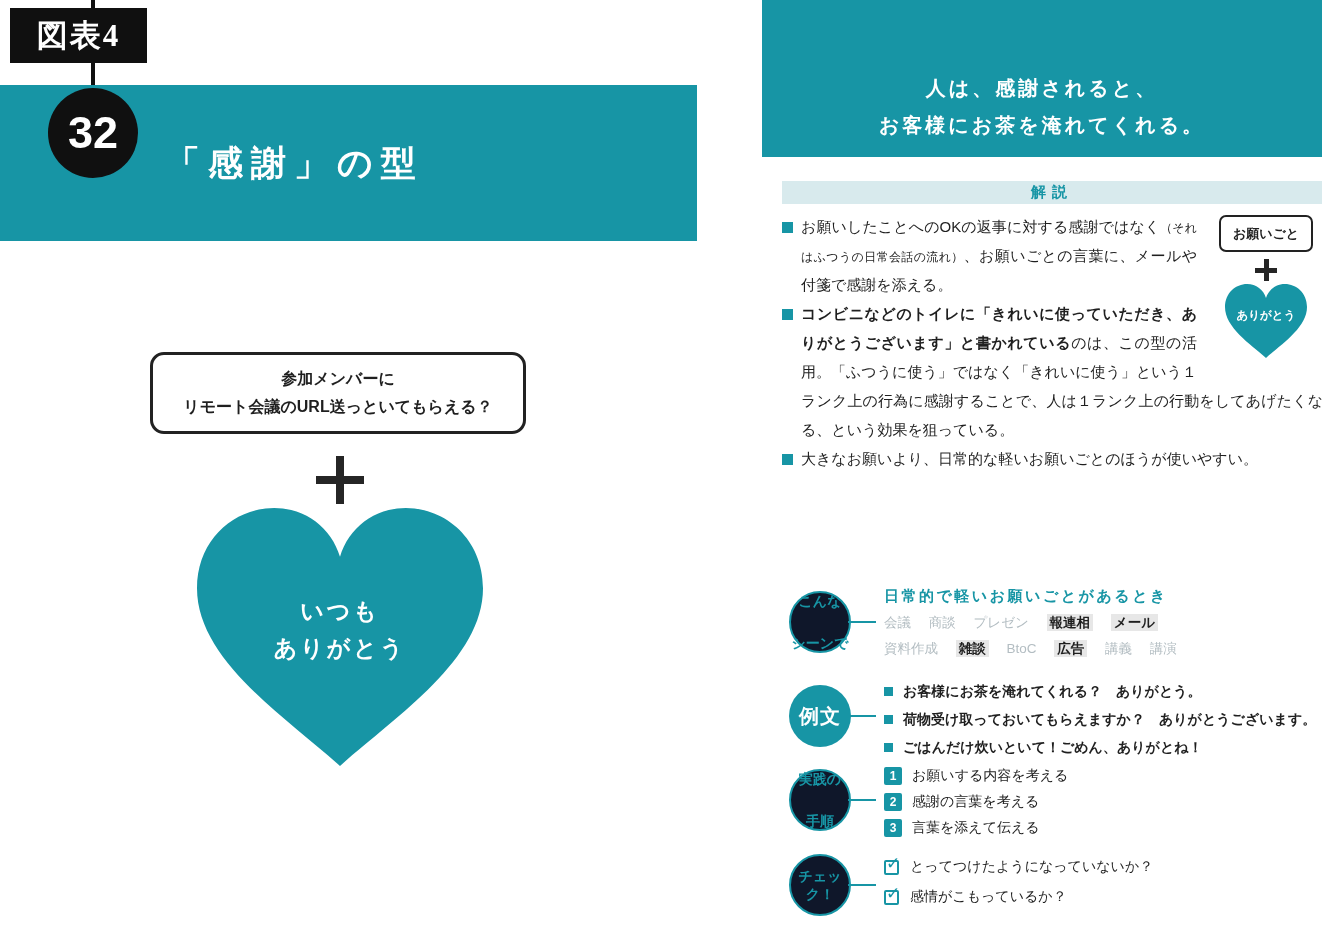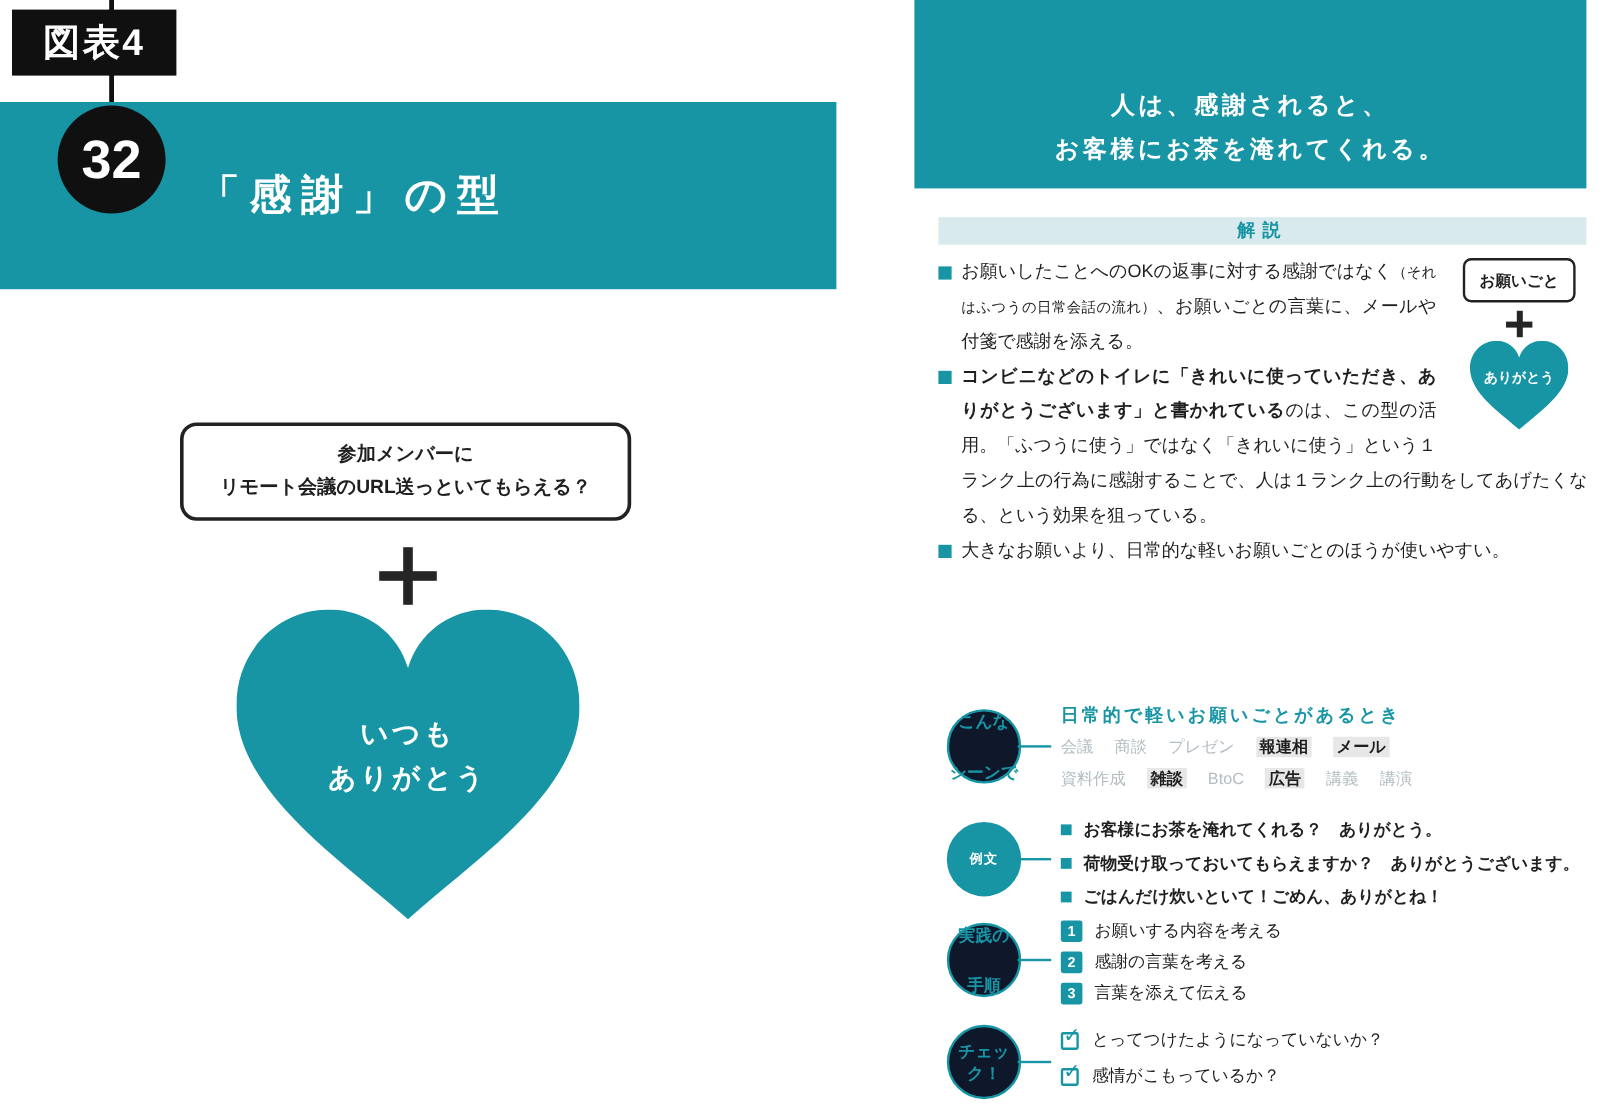--- a/index.html
+++ b/index.html
@@ -3,21 +3,21 @@
 <meta charset="utf-8">
 <style>
   * { margin:0; padding:0; box-sizing:border-box; }
   html,body { background:#ffffff; }
   body { font-family:"Liberation Sans","DejaVu Sans",sans-serif; }
   .page { position:relative; width:1340px; height:929px; background:#fff; overflow:hidden; color:var(--ink); }
 
   
   .vline { position:absolute; left:91px; top:0; width:4px; height:94px; background:#101010; }
   .fig-label { position:absolute; left:10px; top:8px; width:137px; height:55px; background:#101010; color:#fff;
-               font-size:31px; font-weight:bold; display:flex; align-items:center; justify-content:center; letter-spacing:2px; }
+               font-size:31px; font-weight:bold; display:flex; align-items:center; justify-content:center; letter-spacing:2px;font-family:Liberation Serif, serif; }
   .banner-left { position:absolute; left:0; top:85px; width:697px; height:156px; background:var(--teal); }
   .left-title { position:absolute; left:165px; top:50%; transform:translateY(-50%); color:#fff;
                 font-size:35px; font-weight:bold; letter-spacing:8px; white-space:nowrap; }
   .num-circle { position:absolute; left:48px; top:88px; width:90px; height:90px; border-radius:50%; background:#101010;
                 color:#fff; display:flex; align-items:center; justify-content:center; font-size:45px; font-weight:bold; }
 
   .bubble { position:absolute; left:150px; top:352px; width:376px; border:3px solid #222; border-radius:14px; background:#fff;
             padding:10px 6px; text-align:center; font-size:16px; font-weight:bold; line-height:1.75; color:var(--ink); }
 
   .plus { position:absolute; }
@@ -50,21 +50,21 @@
   .plus-small { position:relative; margin:7px auto 3px; width:22px; height:22px; }
   .plus-small .h { left:0; top:8.5px; width:22px; height:5px; }
   .plus-small .v { left:8.5px; top:0; width:5px; height:22px; }
   .heart-small { position:relative; width:82px; height:74px; margin:0 auto; }
   .heart-small svg { width:100%; height:100%; display:block; }
   .heart-small-text { position:absolute; left:0; top:27%; width:100%; text-align:center; color:#fff; font-size:11.5px; font-weight:bold; }
 
   .circle { position:absolute; width:62px; height:62px; border-radius:50%; display:flex; flex-direction:column;
             align-items:center; justify-content:center; text-align:center; font-weight:bold; line-height:1.3; }
   .circle.outline { border:2px solid var(--teal); color:var(--teal); background:#0f172a; font-size:14px;gap:23px; }
-  .circle.filled { background:var(--teal); color:#fff; font-size:11px; letter-spacing:1px; }
+  .circle.filled { background:var(--teal); color:#fff; font-size:20px; letter-spacing:1px; }
   .tick { position:absolute; width:28px; height:2px; background:var(--teal); }
 
   .c-scenes { left:789px; top:591px; }   .t-scenes { left:848px; top:621px; }
   .scenes-content { position:absolute; left:884px; top:587px; width:440px; }
   .scenes-heading { color:var(--teal); font-size:15px; font-weight:bold; letter-spacing:2.5px; }
   .tag-row { margin-top:8px; font-size:13.5px; font-weight:bold; }
   .tag { margin-right:14px; }
   .tag.inactive { color:var(--gray); font-weight:normal;margin-top:37px; }
   .tag.active { color:var(--ink); background:var(--tagbg); padding:1px 3px; }
 

